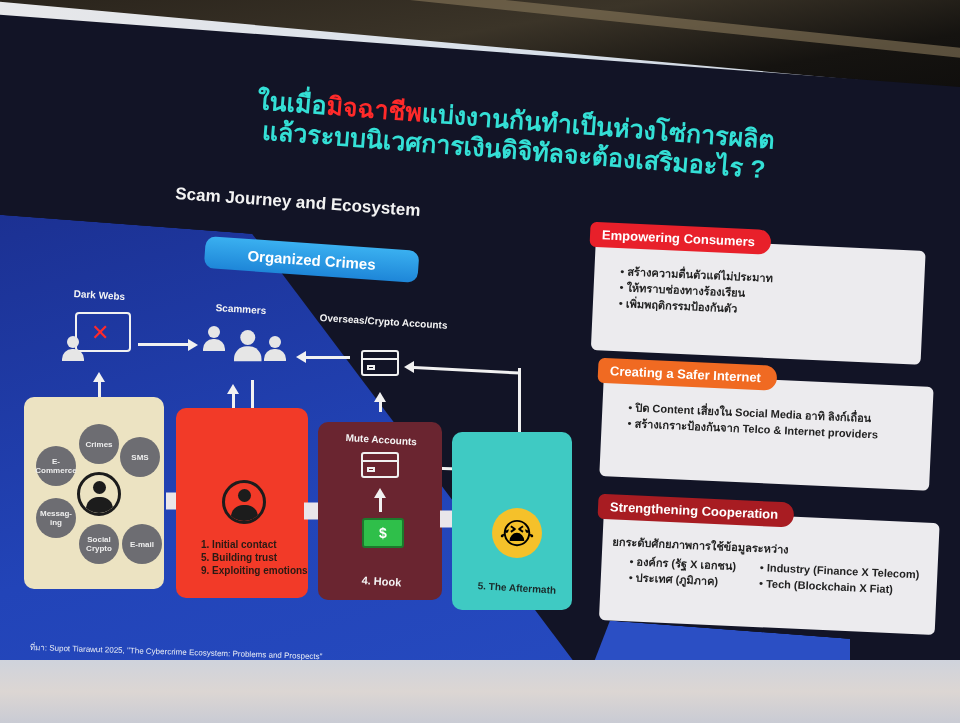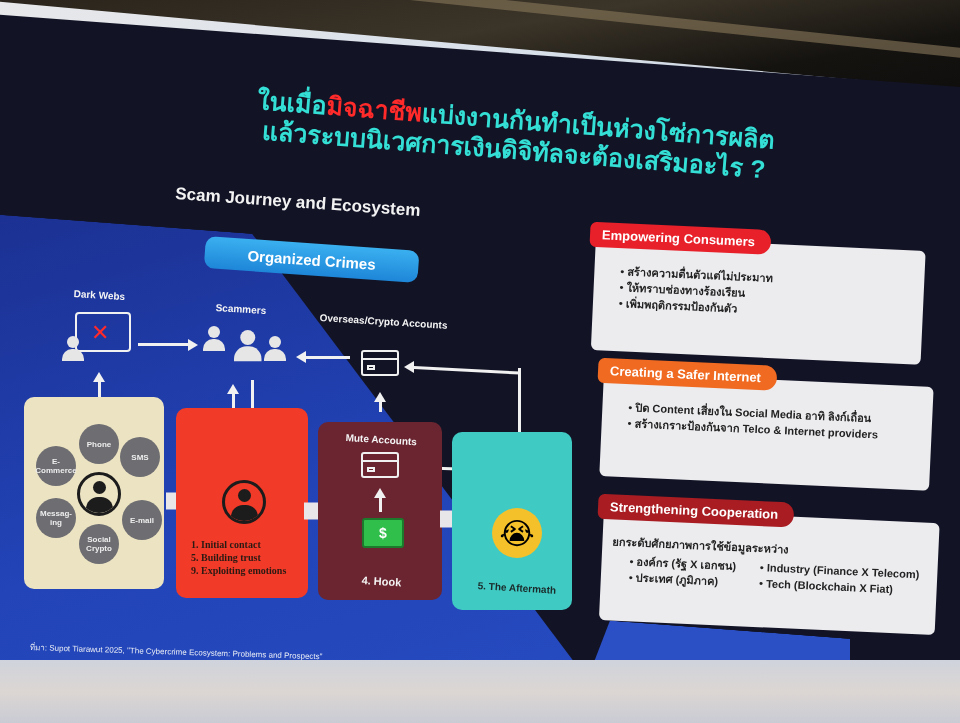--- a/index.html
+++ b/index.html
@@ -183,39 +183,39 @@
 <div class="line" style="left:379px; top:398px; width:3px; height:14px;"></div>
 <div class="arrowhead ah-up" style="left:374px; top:392px;"></div>
 
 <div class="line" style="left:518px; top:368px; width:3px; height:118px;"></div>
 <div class="line" style="left:414px; top:366px; width:106px; height:3px; transform:rotate(3deg); transform-origin:0 0;"></div>
 <div class="arrowhead ah-left" style="left:404px; top:361px;"></div>
 <div class="line" style="left:414px; top:466px; width:106px; height:3px; transform:rotate(2deg); transform-origin:0 0;"></div>
 <div class="arrowhead ah-left" style="left:404px; top:461px;"></div>
 
 <div class="card card-consumer"></div>
-<div class="circle" style="left:79px; top:424px;">Phone</div>
+<div class="circle" style="left:79px; top:424px;">Crimes</div>
 <div class="circle" style="left:120px; top:437px;">SMS</div>
-<div class="circle" style="left:122px; top:500px;">E-mail</div>
+<div class="circle" style="left:122px; top:524px;">E-mail</div>
 <div class="circle" style="left:79px; top:524px;">Social Crypto</div>
 <div class="circle" style="left:36px; top:498px;">Messag-ing</div>
 <div class="circle" style="left:36px; top:446px;">E-Commerce</div>
 <div class="person-ring" style="left:77px; top:472px;">
     <div class="head"></div>
     <div class="body"></div>
   </div>
 
 <div class="big-arrow" style="left:166px; top:484px;"></div>
 
 <div class="card card-red"></div>
 <div class="person-ring" style="left:222px; top:480px;">
     <div class="head"></div>
     <div class="body"></div>
   </div>
-<div class="step-list" style="left:191px; top:538px;font-family:Liberation Serif, serif;">
+<div class="step-list" style="left:201px; top:538px;">
   <div>1. Initial contact</div>
   <div>5. Building trust</div>
   <div>9. Exploiting emotions</div>
 </div>
 
 <div class="big-arrow" style="left:304px; top:494px;"></div>
 
 <div class="card card-mule"></div>
 <div class="label-w" style="left:346px; top:432px;">Mute Accounts</div>
 <div class="card-icon" style="left:361px; top:452px;"></div>

